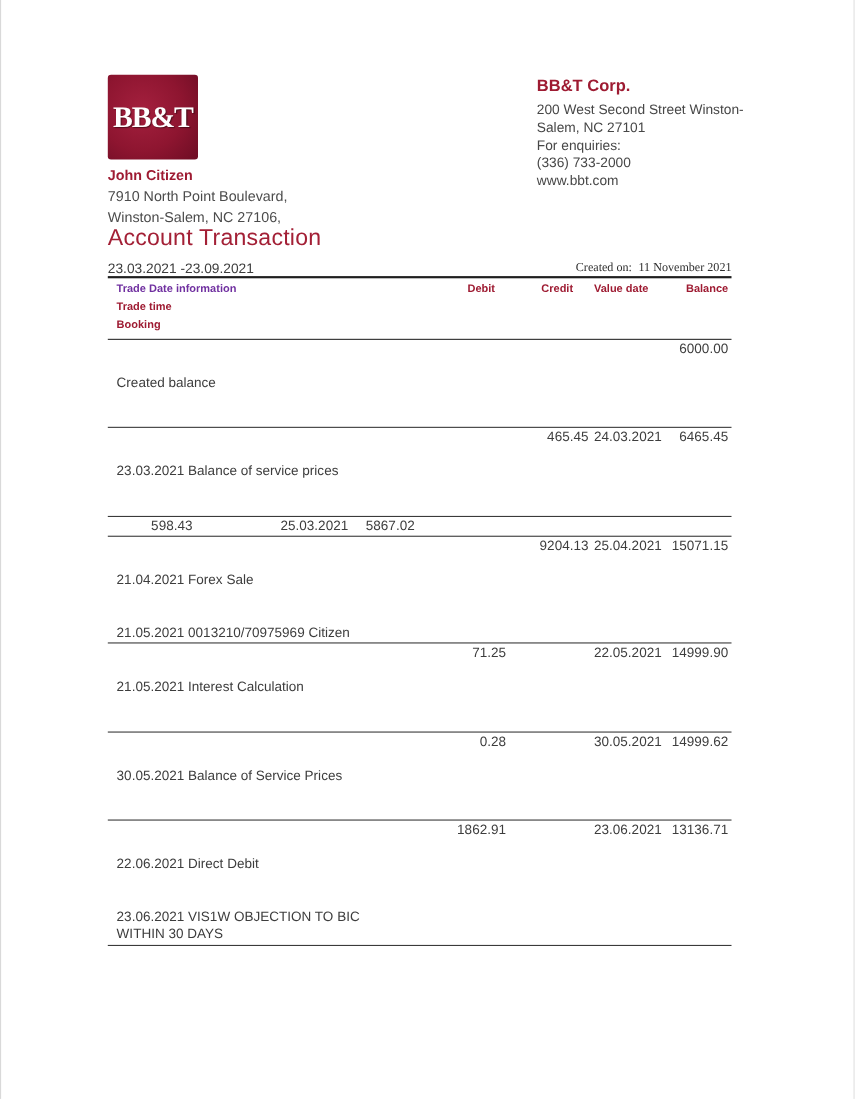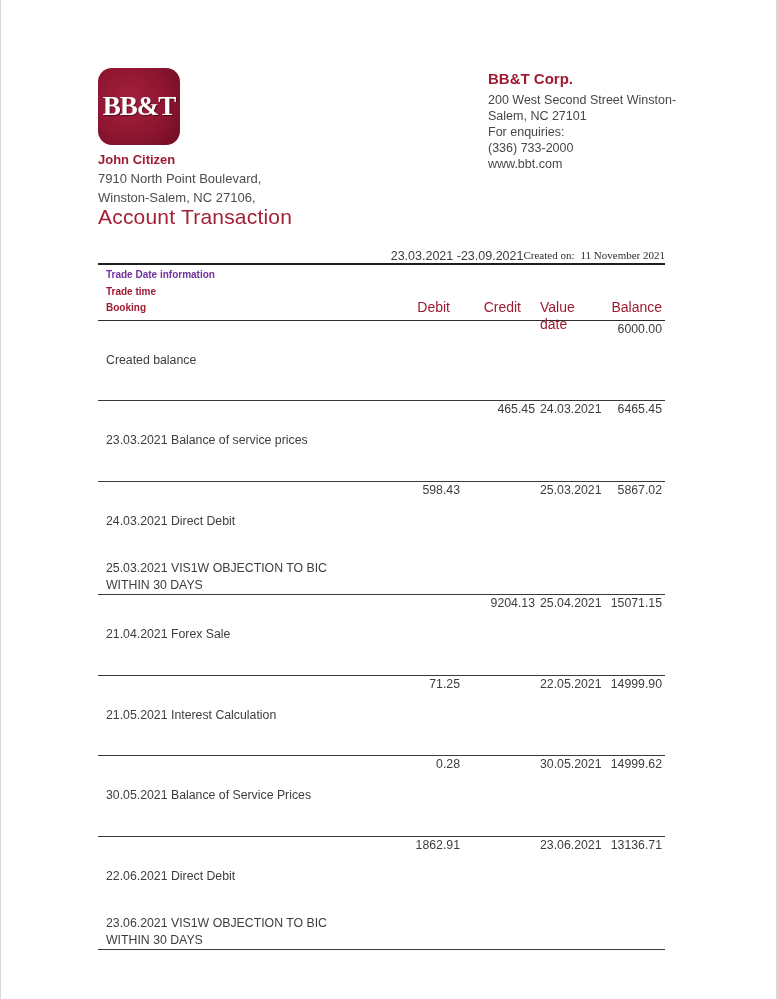--- a/index.html
+++ b/index.html
@@ -15,51 +15,51 @@
   .page{
     position:relative;width:777px;height:999px;margin:0 auto;background:#fff;
     border-left:1px solid #d9d9d9;border-right:1px solid #d9d9d9;overflow:hidden;
   }
   .content{width:583px;margin:0 96px 0 97px;}
 
   
   .top{display:flex;padding-top:68px;}
   .left-block{flex:1;}
   .logo{
-    width:82px;height:77px;border-radius:14px;
+    width:82px;height:77px;border-radius:3px;
     background:radial-gradient(circle at 38% 42%, #A4203E 0%, #8E1530 55%, #6D0D24 100%);
     display:flex;align-items:center;justify-content:center;
   }
   .logo span{
     font-family:"Liberation Serif", serif;font-weight:bold;font-size:27px;color:#fff;
     letter-spacing:-1px;text-shadow:1px 1px 1px rgba(0,0,0,.45);
   }
   .cust-name{margin-top:7px;font-size:13px;font-weight:bold;color:var(--maroon);}
   .cust-addr{margin-top:4px;font-size:13px;color:#4C4C4C;}
 
   .right-block{width:193px;padding-top:2px;}
   .corp-name{font-size:15px;font-weight:bold;color:var(--maroon);margin-bottom:5px;white-space:nowrap;}
   .corp-line{font-size:12.5px;color:#474747;line-height:16px;white-space:nowrap;}
 
   
   .stmt-title{font-size:21px;font-weight:400;color:#A32036;letter-spacing:.2px;}
-  .meta-row{display:flex;justify-content:flex-end;margin-top:20px;width:567px;}
+  .meta-row{display:flex;justify-content:space-between;margin-top:8px;width:567px;}
   .meta-row .range{font-size:12.5px;color:var(--body);}
   .meta-row .created{font-size:11px;color:#2E2E2E;font-family:Liberation Serif, serif;}
   .meta-row .created .val{margin-left:6px;}
   .valued{width:567px;text-align:right;font-size:12.5px;font-weight:bold;color:#222;margin-top:3px;padding-bottom:3px;}
 
   
   .table{width:567px;border-top:2.5px solid var(--line-dark);}
   .t-head{border-bottom:1.5px solid #2B2B2B;padding:2px 0 3px 0;position:relative;}
   .t-head .h-line{font-size:10px;font-weight:bold;line-height:16.5px;padding-left:8px;color:var(--maroon);}
   .t-head .h-line.purple{color:var(--purple);}
   .t-head .h-cols{position:absolute;top:2px;left:0;right:0;display:flex;}
   .t-head .h-cols .sp{flex:1;}
-  .t-head .h-col{font-size:14px;font-weight:normal;color:var(--maroon);line-height:16.5px;text-align:right;margin-top:32px;}
+  .t-head .h-col{font-size:10px;font-weight:bold;color:var(--maroon);line-height:16.5px;text-align:right;}
   .h-col.debit{width:77px;padding-right:10px;}
   .h-col.credit{width:75px;padding-right:14px;}
   .h-col.vdate{width:68px;text-align:left;padding-left:5px;}
   .h-col.balance{width:62px;padding-right:3px;}
 
   .t-row{display:flex;align-items:flex-start;border-bottom:1px solid var(--line);padding:1px 0 1px 0;font-size:12.3px;line-height:15.5px;}
   .t-row .c{white-space:pre-wrap;}
   .t-row .desc{flex:1;padding-left:8px;}
   .t-row .debit{width:77px;text-align:right;}
   .t-row .credit{width:75px;text-align:right;}
@@ -129,33 +129,30 @@
     <div class="c desc">
       <div class="desc-main">23.03.2021 Balance of service prices</div>
     </div>
     <div class="c debit"></div>
     <div class="c credit">465.45</div>
     <div class="c vdate">24.03.2021</div>
     <div class="c balance">6465.45</div>
   </div>
 
   <div class="t-row">
-    <div class="c desc">
-      <div class="desc-main">24.03.2021 Direct Debit</div>
-    <div class="desc-extra">25.03.2021 VIS1W OBJECTION TO BIC</div><div class="desc-extra">WITHIN 30 DAYS</div></div>
     <div class="c debit">598.43</div>
     <div class="c credit"></div>
     <div class="c vdate">25.03.2021</div>
     <div class="c balance">5867.02</div>
   </div>
 
   <div class="t-row">
     <div class="c desc">
       <div class="desc-main">21.04.2021 Forex Sale</div>
-    </div>
+    <div class="desc-extra">21.05.2021 0013210/70975969 Citizen</div></div>
     <div class="c debit"></div>
     <div class="c credit">9204.13</div>
     <div class="c vdate">25.04.2021</div>
     <div class="c balance">15071.15</div>
   </div>
 
   <div class="t-row">
     <div class="c desc">
       <div class="desc-main">21.05.2021 Interest Calculation</div>
     </div>

